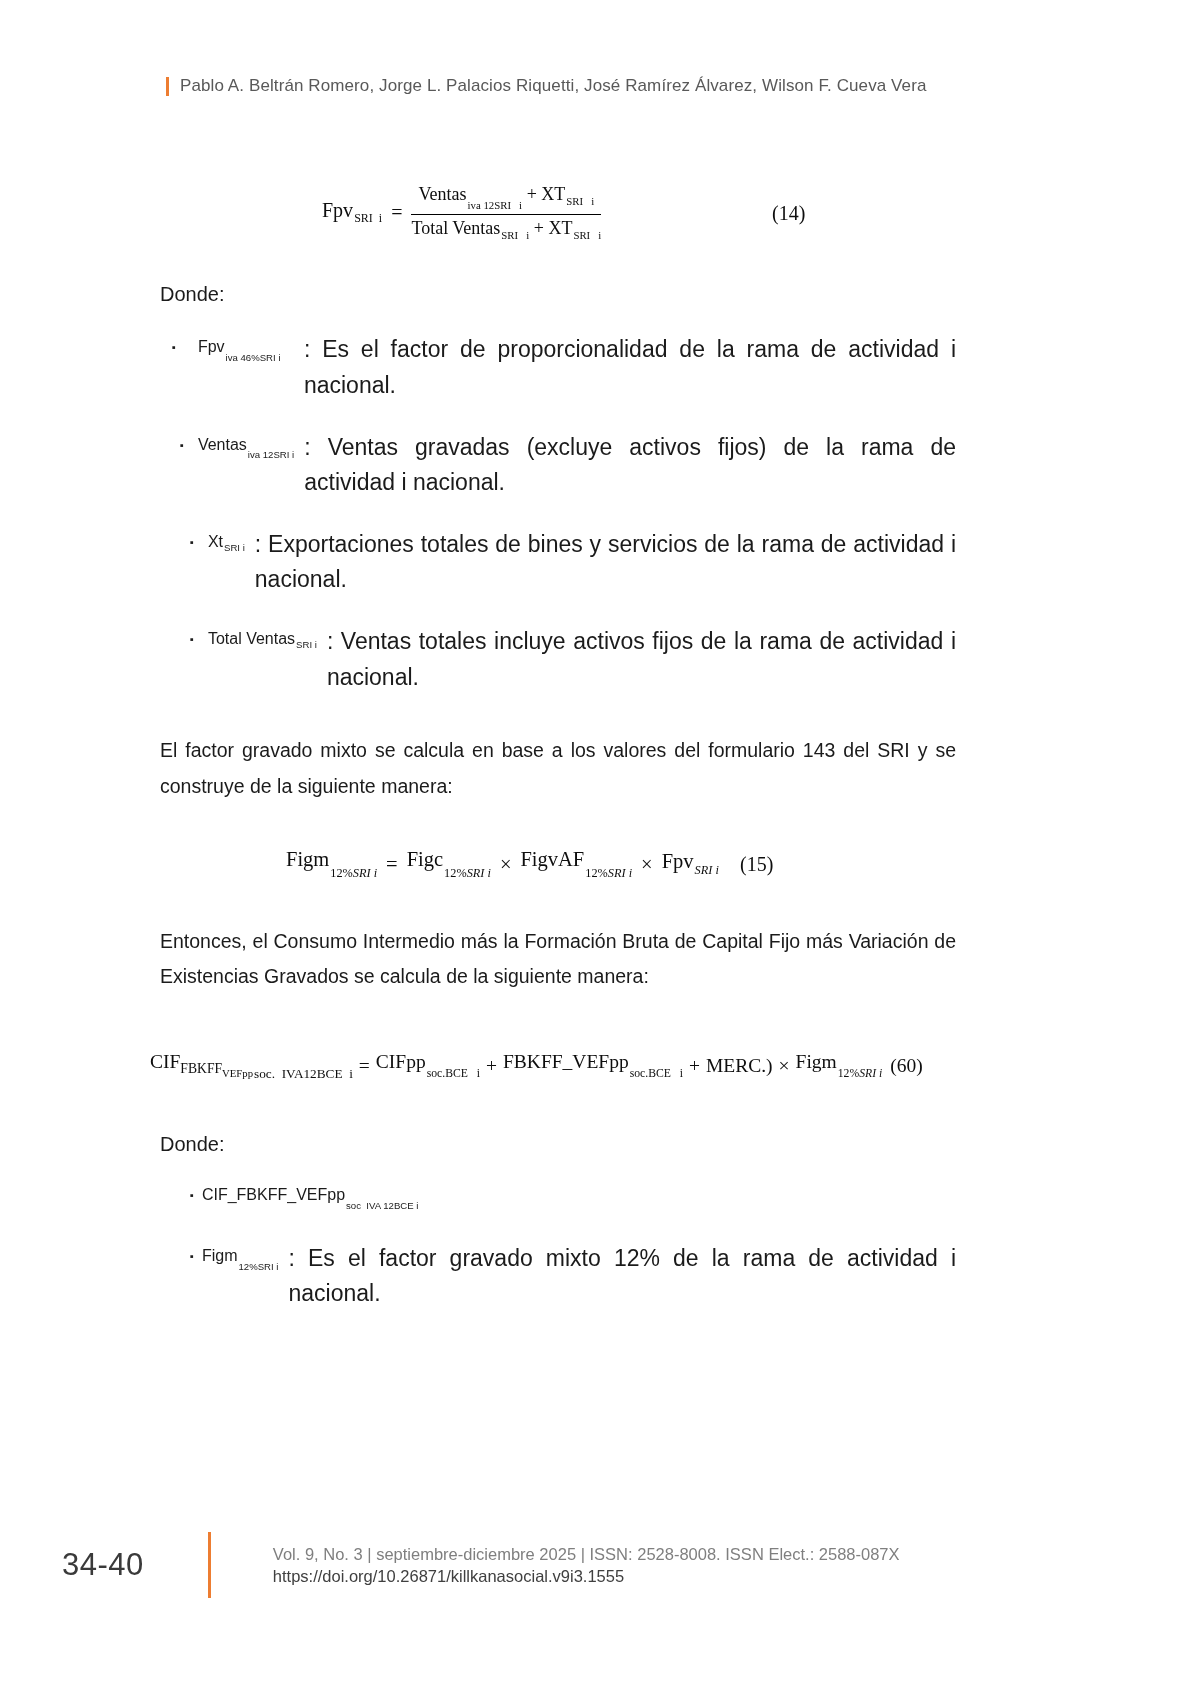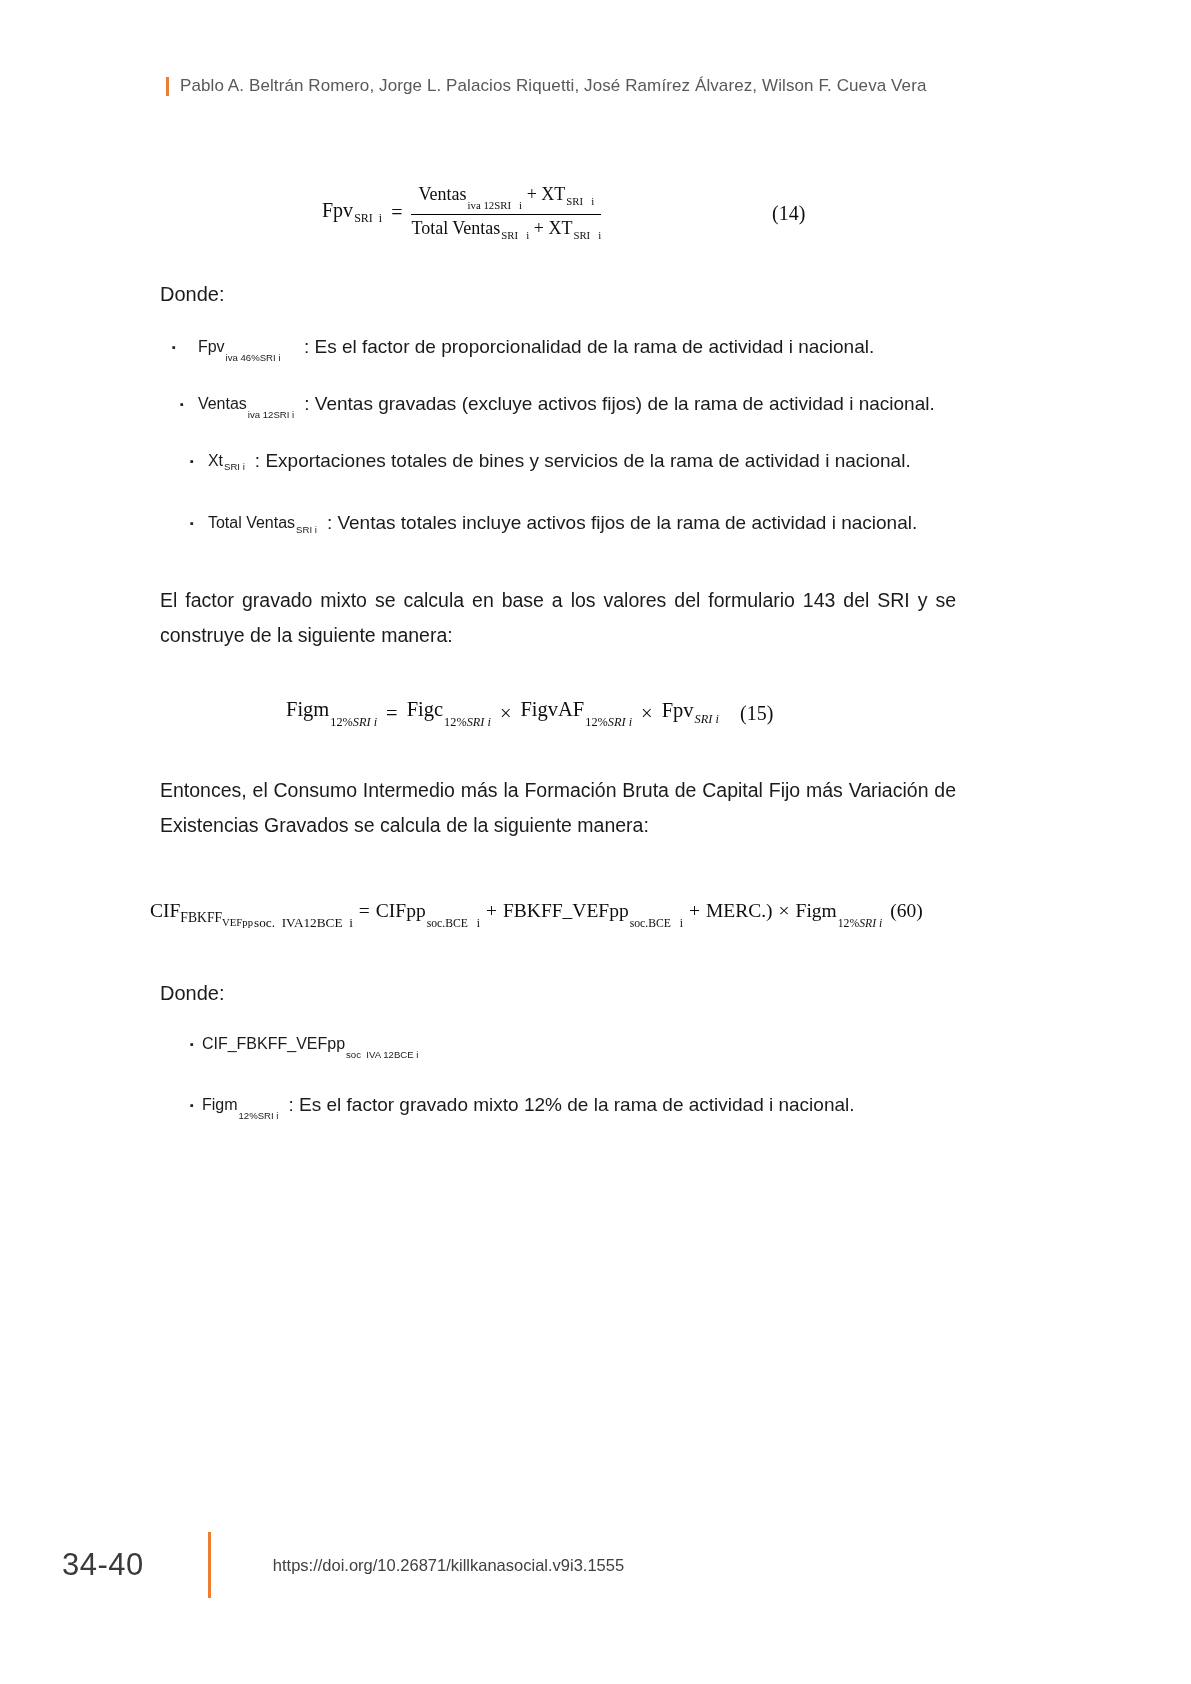--- a/index.html
+++ b/index.html
@@ -30,21 +30,21 @@
   }
   .eq14{margin-top:88px;display:flex;align-items:center;gap:9px;padding-left:162px;font-size:20px;}
   .eq14 .frac{font-size:18px;}
   .frac{display:inline-block;text-align:center;vertical-align:middle;}
   .frac .num{display:block;padding:0 6px 3px 6px;border-bottom:1.7px solid #000;}
   .frac .den{display:block;padding-top:3px;}
   .eqtag{position:absolute;font-size:20px;color:#0e0e0e;top:50%;transform:translateY(-50%);}
   .eq14 .eqtag{left:612px;}
   .eq15{margin-top:44px;font-size:20.5px;padding-left:126px;display:flex;align-items:center;}
   .eq15 .eqtag{left:580px;}
-  .eq60{margin-top:56px;font-size:19.5px;margin-left:-10px;display:flex;align-items:flex-start;white-space:nowrap;}
+  .eq60{margin-top:56px;font-size:19.5px;margin-left:-10px;display:flex;align-items:center;white-space:nowrap;}
   .opgap{margin:0 9px;}
   .opgap2{margin:0 6px;}
 
   
   .stk{display:inline-flex;flex-direction:row;justify-content:center;
        vertical-align:-0.5em;line-height:1.15;text-align:left;margin-left:1px;}
   .stk .sp,.stk .sb{font-size:0.60em;white-space:pre;}
   .sb1{font-size:0.60em;vertical-align:-0.45em;white-space:pre;margin-left:1px;}
   .sbn{font-size:0.70em;vertical-align:-0.35em;white-space:pre;}
   .it{font-style:italic;}
@@ -52,21 +52,21 @@
   
   .label{font-size:20px;margin-top:42px;color:#1b1b1b;}
   .para{font-size:19.5px;line-height:1.82;text-align:justify;color:#1b1b1b;}
   .para1{margin-top:38px;}
   .para2{margin-top:44px;}
 
   
   .blt{display:flex;align-items:flex-start;margin-top:26px;}
   .blt .mark{font-size:11px;line-height:30px;flex:0 0 auto;color:#1b1b1b;}
   .blt .sym{font-size:16px;line-height:30px;white-space:nowrap;flex:0 0 auto;margin-left:14px;color:#1b1b1b;}
-  .blt .desc{font-size:19px;line-height:1.55;text-align:justify;margin-left:10px;color:#1b1b1b;}
+  .blt .desc{font-size:23px;line-height:1.55;text-align:justify;margin-left:10px;color:#1b1b1b;}
   .ind1{padding-left:12px;}
   .ind2{padding-left:20px;}
   .ind3{padding-left:30px;}
   .sym .stk{vertical-align:-0.55em;}
 
   
   .footer{position:absolute;left:62px;top:1532px;display:flex;align-items:center;gap:48px;}
   .pagerange{font-size:31px;color:#3a3a3a;letter-spacing:.5px;}
   .fbar{width:3px;height:66px;background:#ED7D31;margin:0 14px 0 16px;flex:0 0 auto;}
   .fcol{font-size:16.5px;line-height:1.34;}
@@ -218,17 +218,18 @@
       </span>
       <span class="desc">: Es el factor gravado mixto 12% de la rama de actividad i nacional.</span>
     </div>
 
   </div>
 
   <div class="footer">
     <span class="pagerange">34-40</span>
     <span class="fbar"></span>
     <span class="fcol">
+      <div class="fissue">Vol. 9, No. 3  |  septiembre-diciembre 2025  |  ISSN: 2528-8008. ISSN Elect.: 2588-087X</div>
       <div><a class="fdoi">https://doi.org/10.26871/killkanasocial.v9i3.1555</a></div>
     </span>
   </div>
 
 </div>
 
 </body></html>

